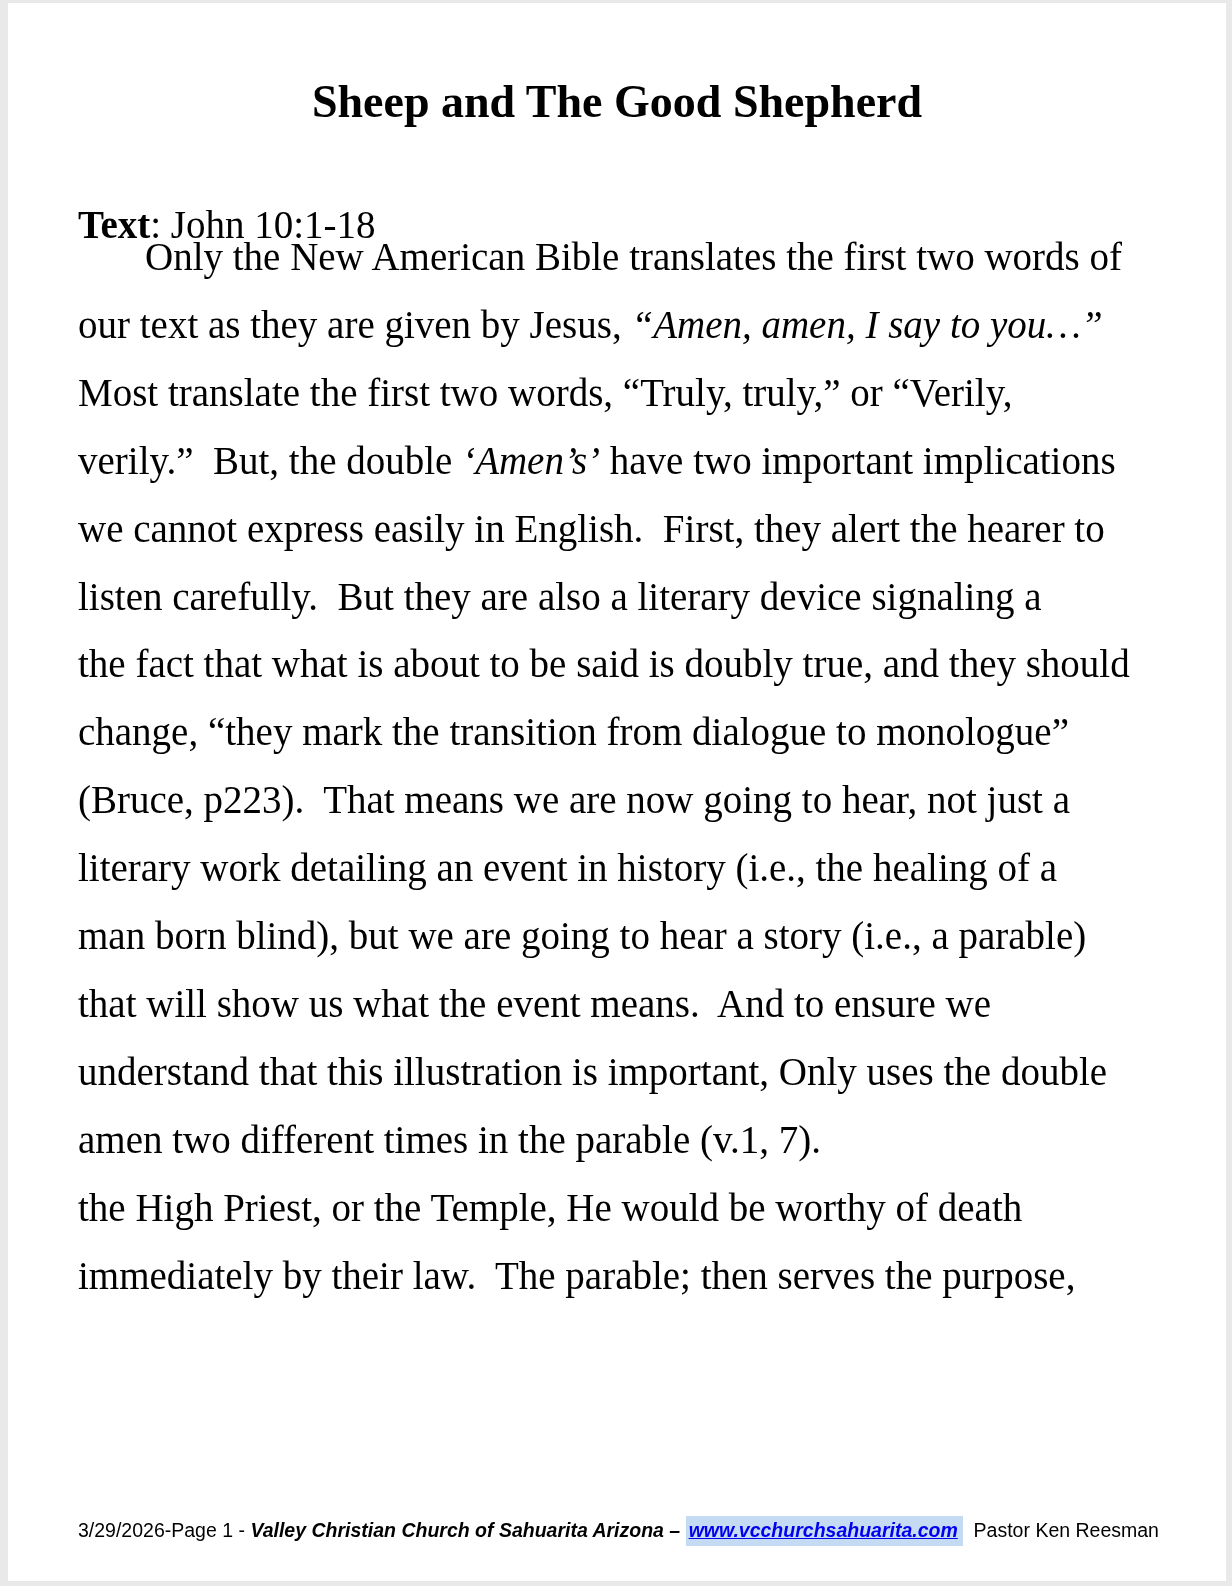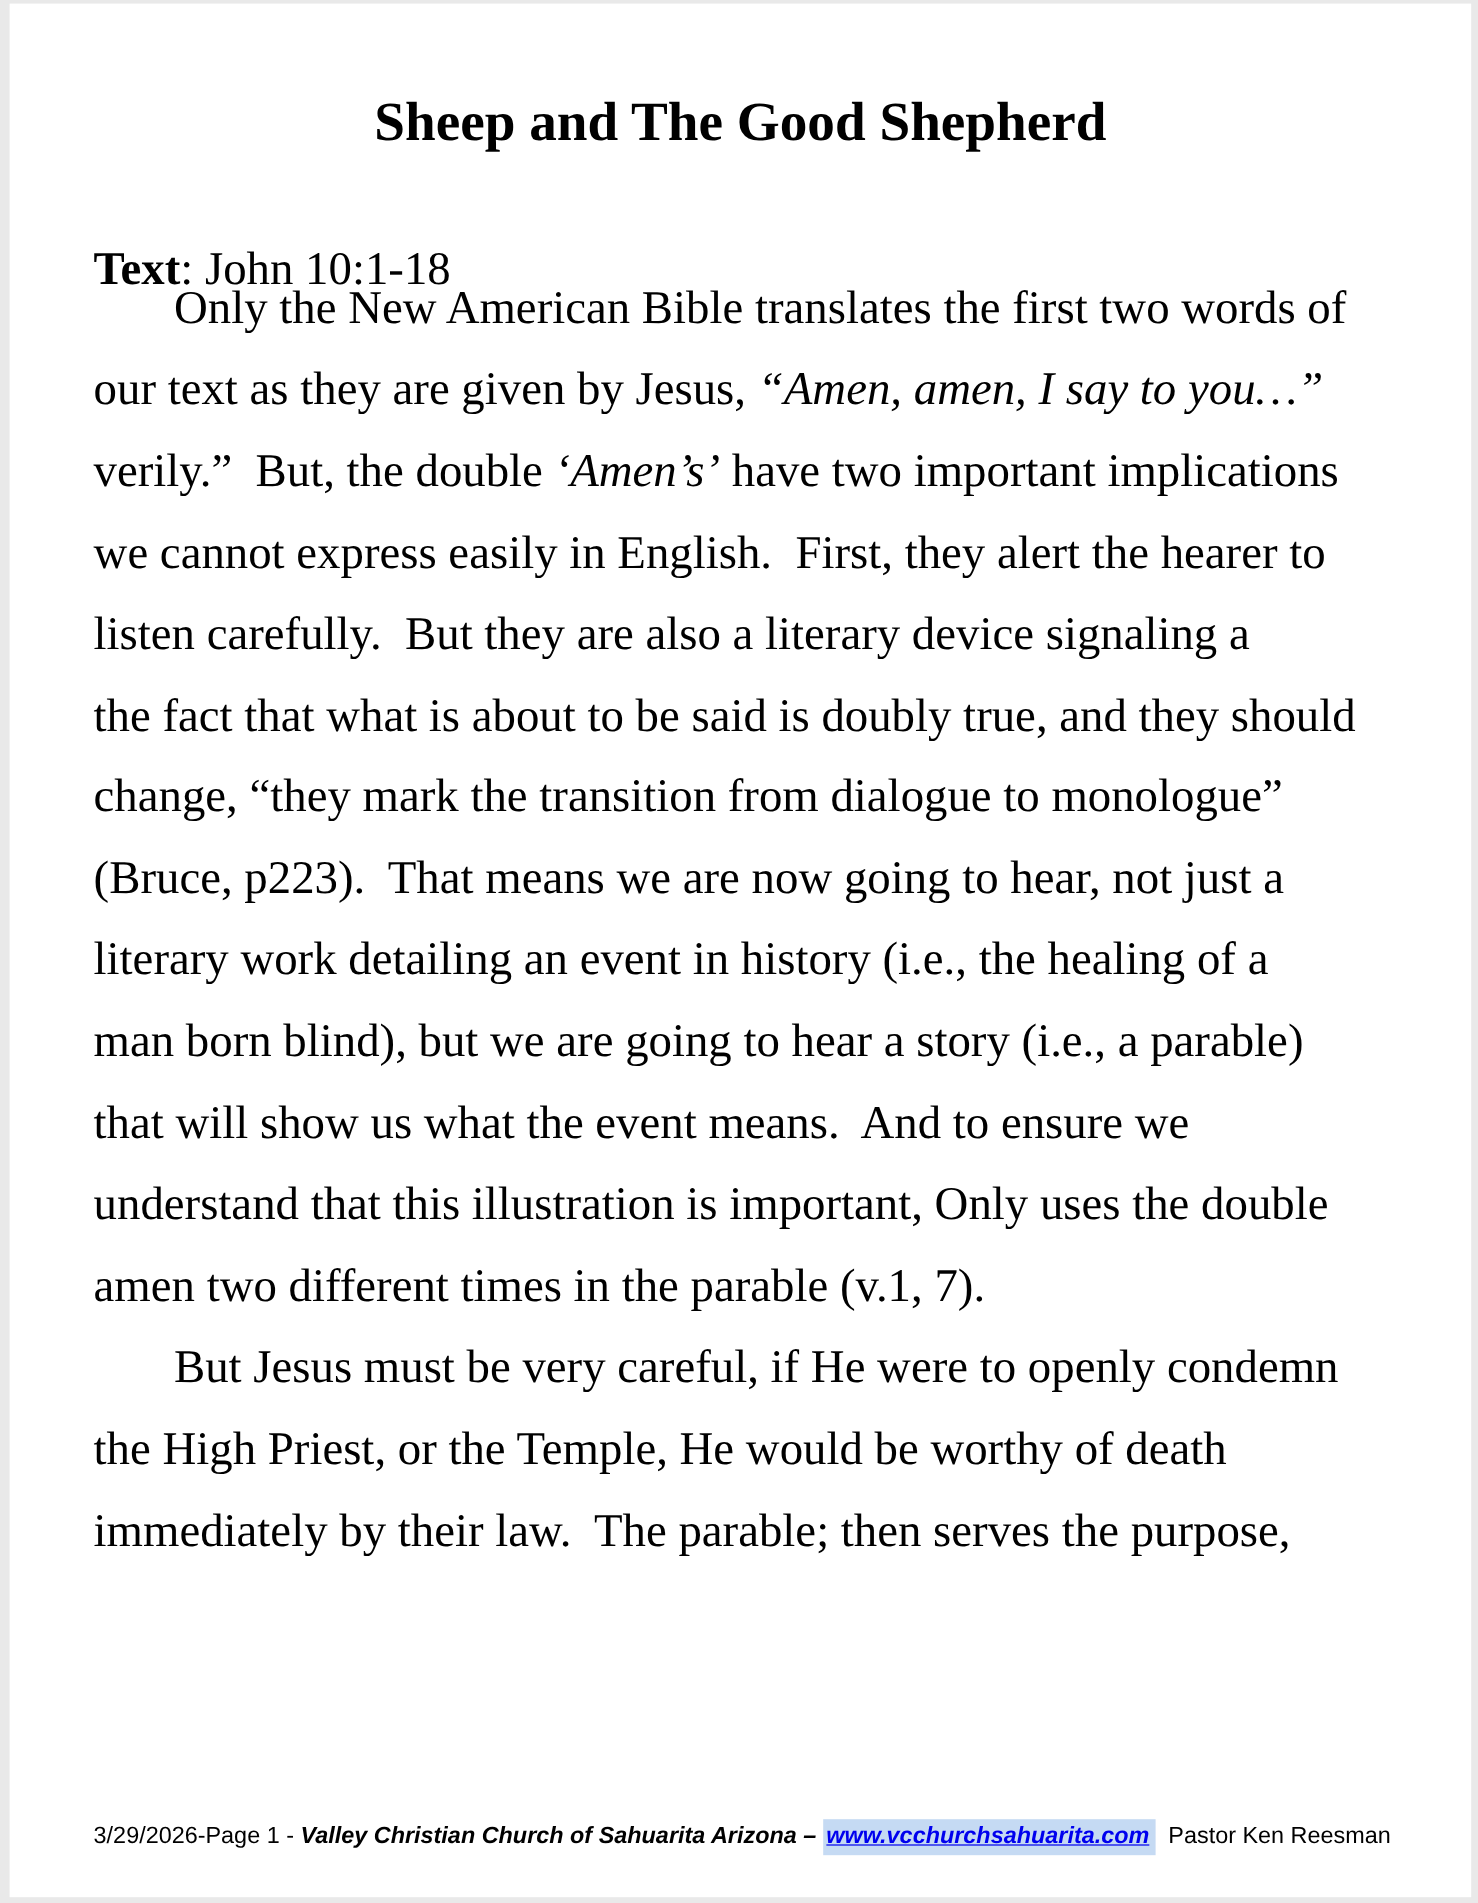--- a/index.html
+++ b/index.html
@@ -55,34 +55,34 @@
 <div class="page">
 
   <h1 class="title">Sheep and The Good Shepherd</h1>
 
   <div class="scripture"><span class="b">Text</span><span>: John 10:1-18</span></div>
 
   <div class="content">
       <div class="para">
         <div class="line indent"><span>Only the New American Bible translates the first two words of</span></div>
         <div class="line"><span>our text as they are given by Jesus, </span><span class="it">“Amen, amen, I say to you…”</span></div>
+        <div class="line"><span>Most translate the first two words, “Truly, truly,” or “Verily,</span></div>
         <div class="line"><span>verily.”  But, the double </span><span class="it">‘Amen’s’</span><span> have two important implications</span></div>
         <div class="line"><span>we cannot express easily in English.  First, they alert the hearer to</span></div>
         <div class="line"><span>listen carefully.  But they are also a literary device signaling a</span></div>
         <div class="line"><span>the fact that what is about to be said is doubly true, and they should</span></div>
         <div class="line"><span>change, “they mark the transition from dialogue to monologue”</span></div>
         <div class="line"><span>(Bruce, p223).  That means we are now going to hear, not just a</span></div>
         <div class="line"><span>literary work detailing an event in history (i.e., the healing of a</span></div>
         <div class="line"><span>man born blind), but we are going to hear a story (i.e., a parable)</span></div>
         <div class="line"><span>that will show us what the event means.  And to ensure we</span></div>
         <div class="line"><span>understand that this illustration is important, Only uses the double</span></div>
         <div class="line"><span>amen two different times in the parable (v.1, 7).</span></div>
       </div>
       <div class="para">
-        <div class="line indent"><span>But Jesus must be very careful, if He were to openly condemn</span></div>
         <div class="line"><span>the High Priest, or the Temple, He would be worthy of death</span></div>
         <div class="line"><span>immediately by their law.  The parable; then serves the purpose,</span></div>
       </div>
     </div>
 
   <div class="footer"><span>3/29/2026-Page 1 - </span><span class="bi">Valley Christian Church of Sahuarita Arizona – </span><a class="bi link">www.vcchurchsahuarita.com</a><span>  Pastor Ken Reesman</span></div>
 
 </div>
 
 </body></html>

